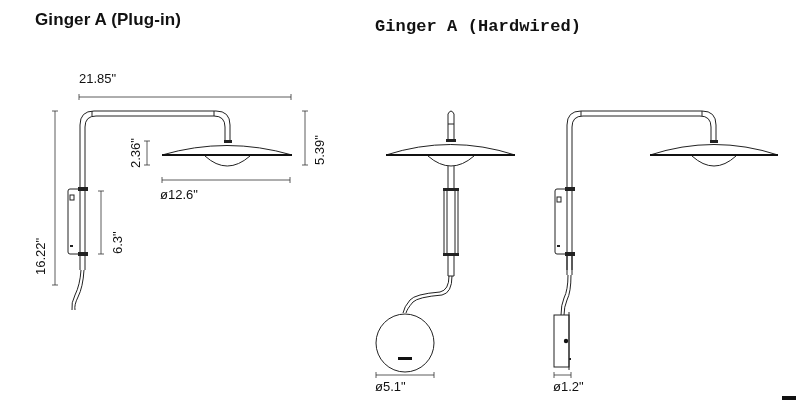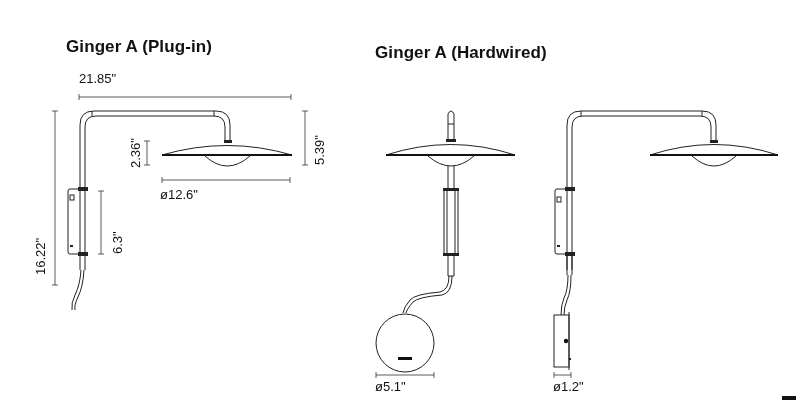--- a/index.html
+++ b/index.html
@@ -9,22 +9,22 @@
     .dim { position: absolute; font-size: 13px; color: #111; white-space: nowrap; }
     .rot { transform-origin: left top; transform: rotate(-90deg); }
     svg.draw { position: absolute; left: 0; top: 0; }
     .line { stroke: #222; fill: none; stroke-width: 1; }
     .thin { stroke: #333; fill: none; stroke-width: 0.8; }
     .shade { fill: #fff; stroke: #222; stroke-width: 1; }
   </style>
 </head>
 <body>
 
-<div class="title" style="left:35px; top:37px;margin-left:31px;">Ginger A (Plug-in)</div>
-<div class="title" style="left:375px; top:43px;">Ginger A (Hardwired)</div>
+<div class="title" style="left:35px; top:10px;">Ginger A (Plug-in)</div>
+<div class="title" style="left:375px; top:17px;font-family:Liberation Mono, monospace;">Ginger A (Hardwired)</div>
 
 <div class="dim" style="left:79px; top:71px;">21.85"</div>
 <div class="dim rot" style="left:128px; top:168px;">2.36"</div>
 <div class="dim rot" style="left:312px; top:165px;">5.39"</div>
 <div class="dim" style="left:160px; top:187px;">ø12.6"</div>
 <div class="dim rot" style="left:33px; top:275px;">16.22"</div>
 <div class="dim rot" style="left:110px; top:254px;">6.3"</div>
 <div class="dim" style="left:375px; top:379px;">ø5.1"</div>
 <div class="dim" style="left:553px; top:379px;">ø1.2"</div>
 

